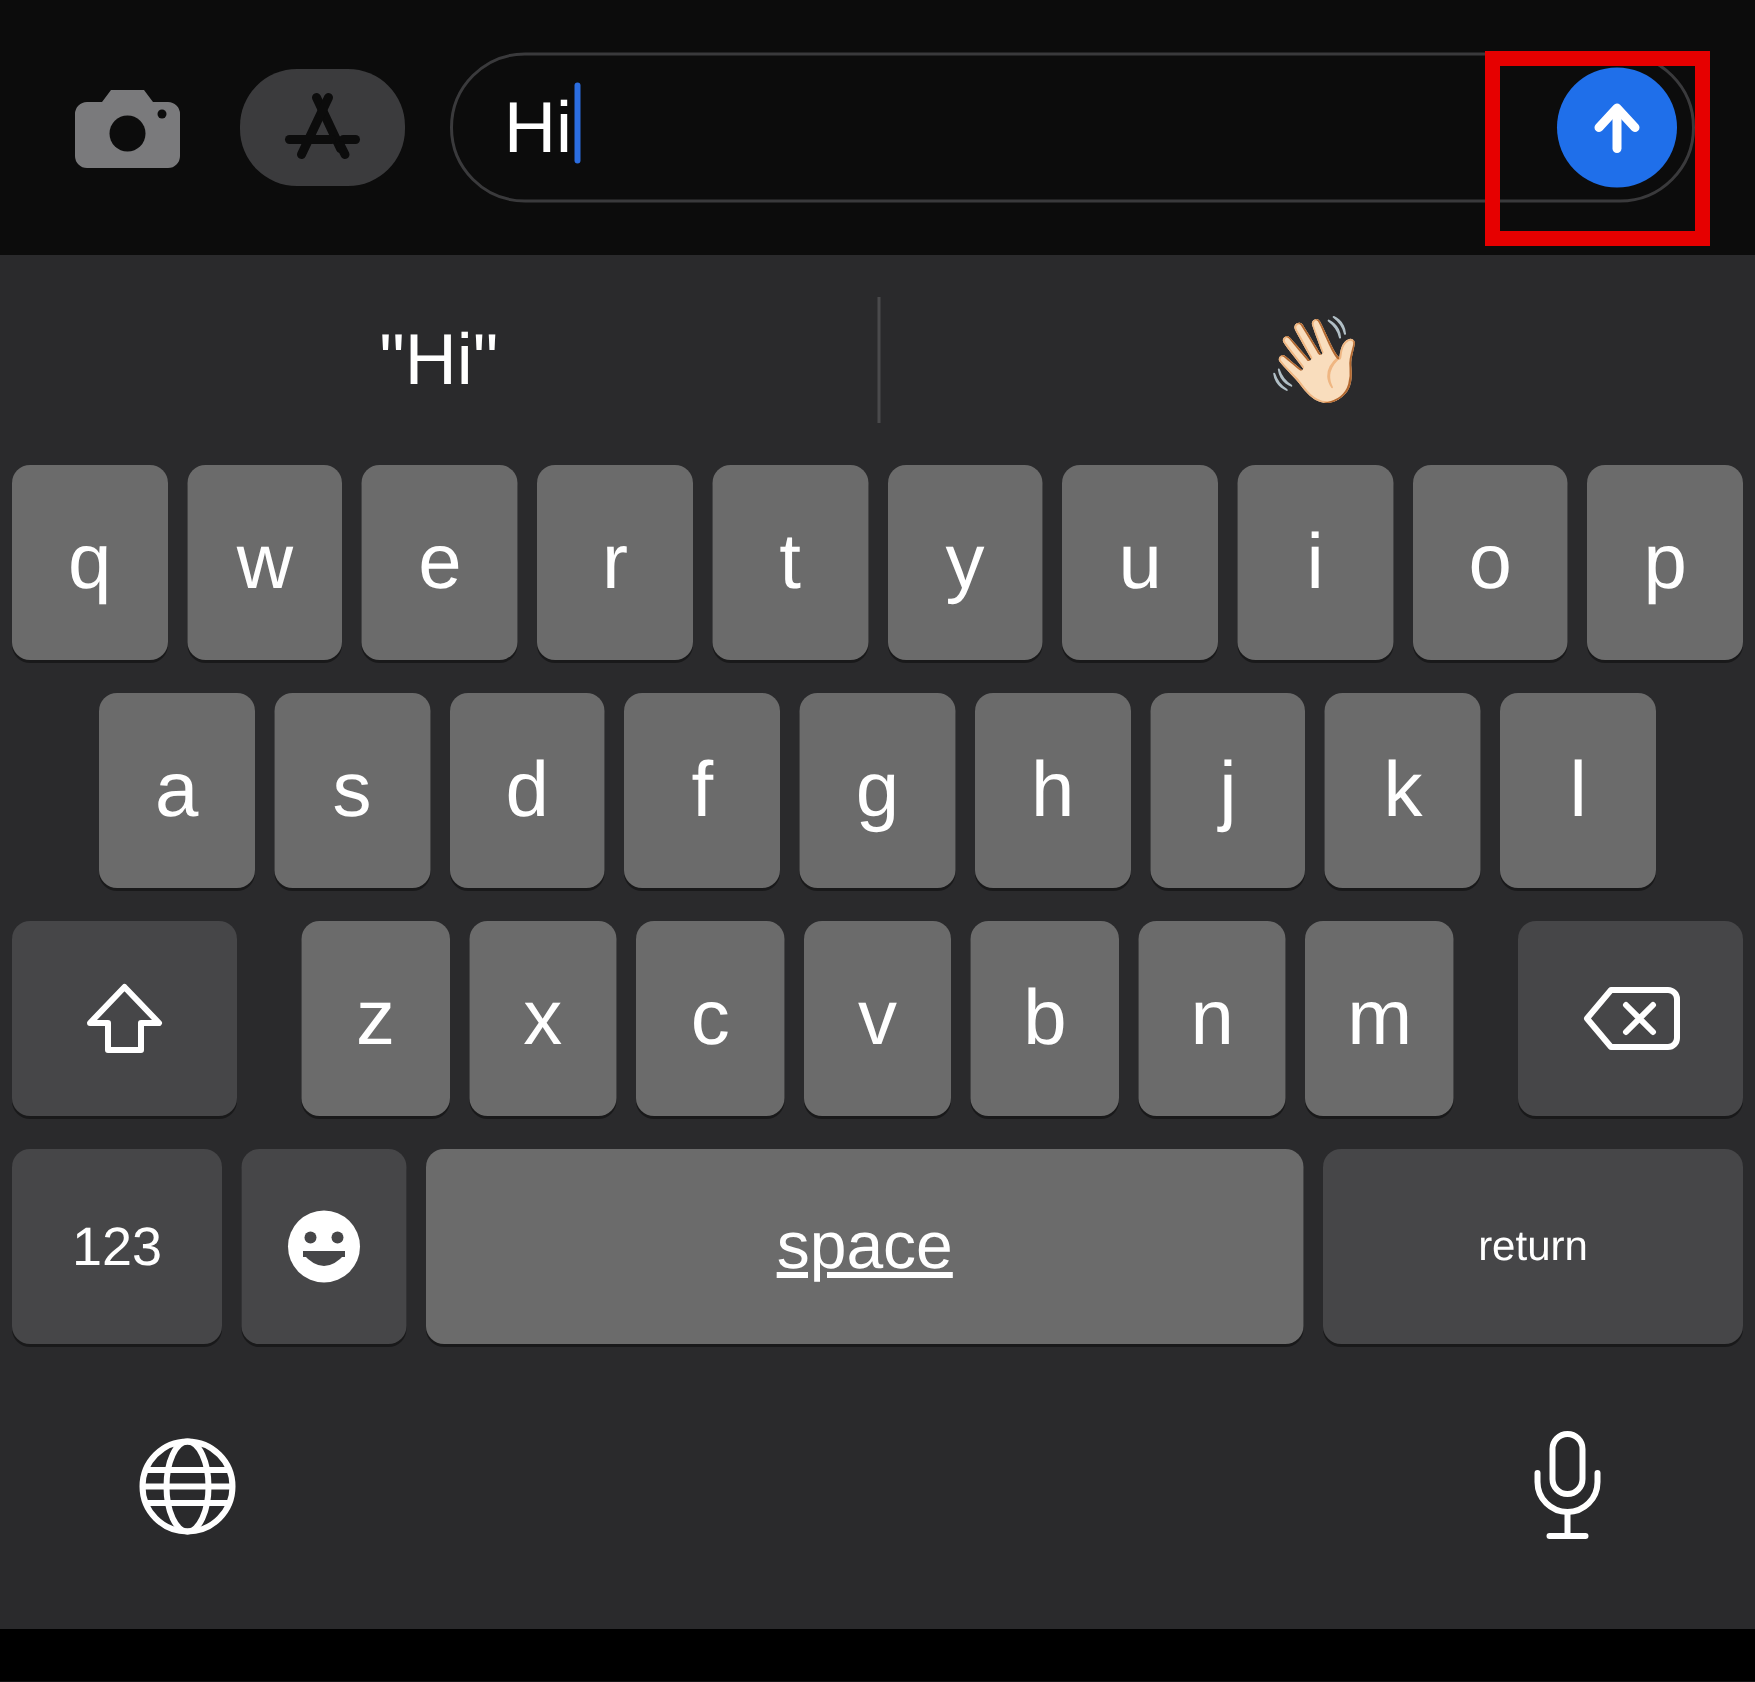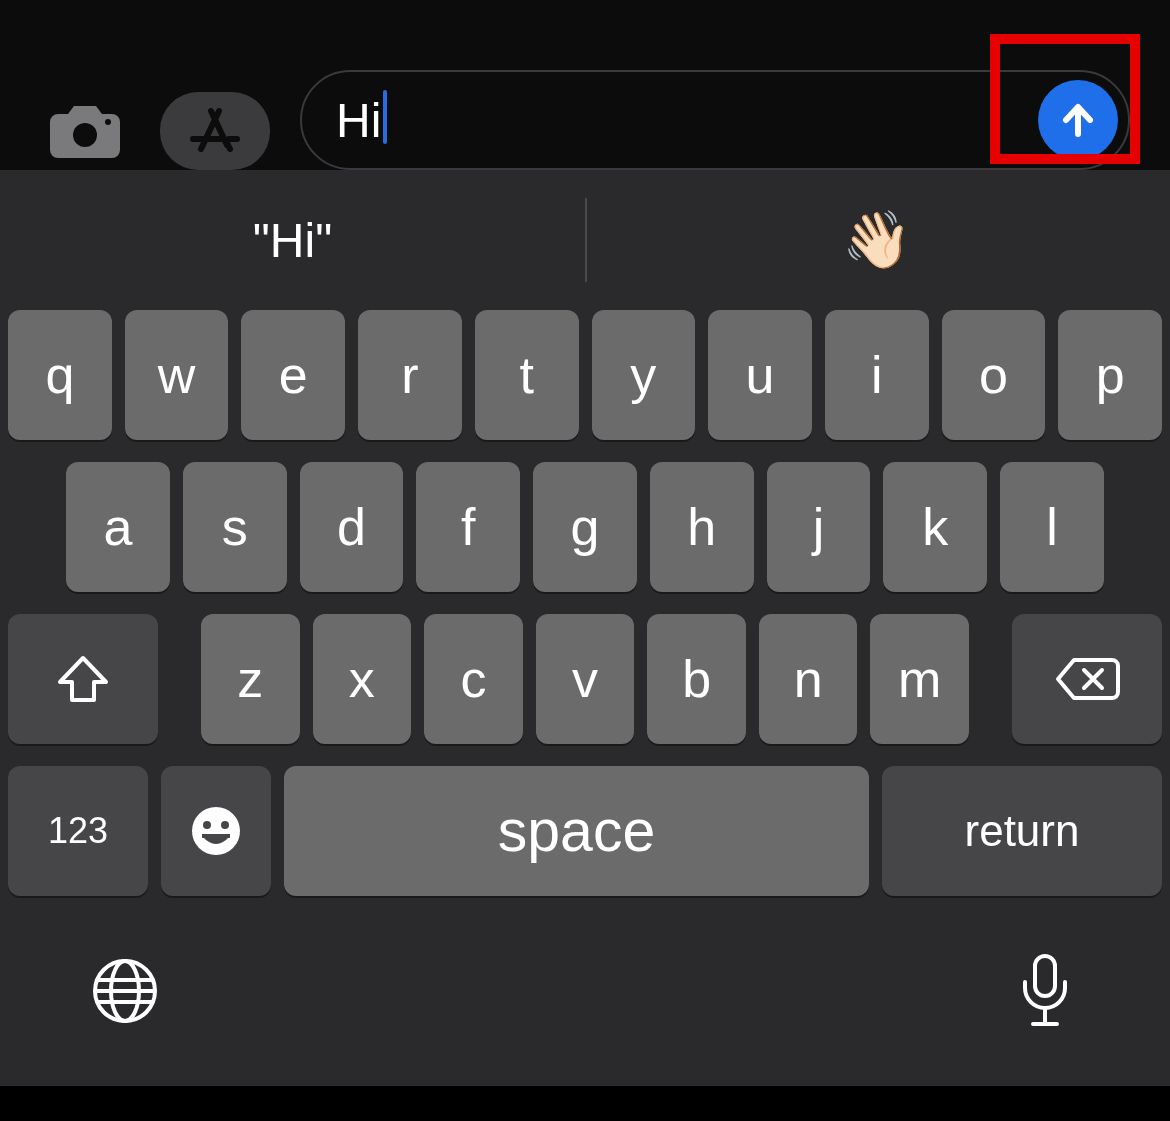--- a/index.html
+++ b/index.html
@@ -9,21 +9,21 @@
     background: #000;
     font-family: -apple-system, "Helvetica Neue", Arial, sans-serif;
     overflow: hidden;
     position: relative;
   }
   
   .compose-bar {
     height: 170px;
     background: #0c0c0c;
     display: flex;
-    align-items: flex-end;
+    align-items: center;
     padding: 0 40px;
     gap: 30px;
   }
   .compose-icon-btn {
     height: 78px;
     border-radius: 38px;
     display: flex;
     align-items: center;
     justify-content: center;
   }
@@ -164,26 +164,27 @@
     width: 140px;
     flex: 0 0 140px;
     font-size: 36px;
   }
   .key-emoji {
     width: 110px;
     flex: 0 0 110px;
   }
   .key-space {
     flex: 1;
-    font-size: 59px;
+    font-size: 44px;
+    text-decoration: underline;
   }
   .key-return {
     width: 280px;
     flex: 0 0 280px;
-    font-size: 44px;
+    font-size: 28px;
   }
   
   .bottom-bar {
     background: #2a2a2c;
     height: 190px;
     display: flex;
     align-items: center;
     justify-content: space-between;
     padding: 0 90px;
   }

